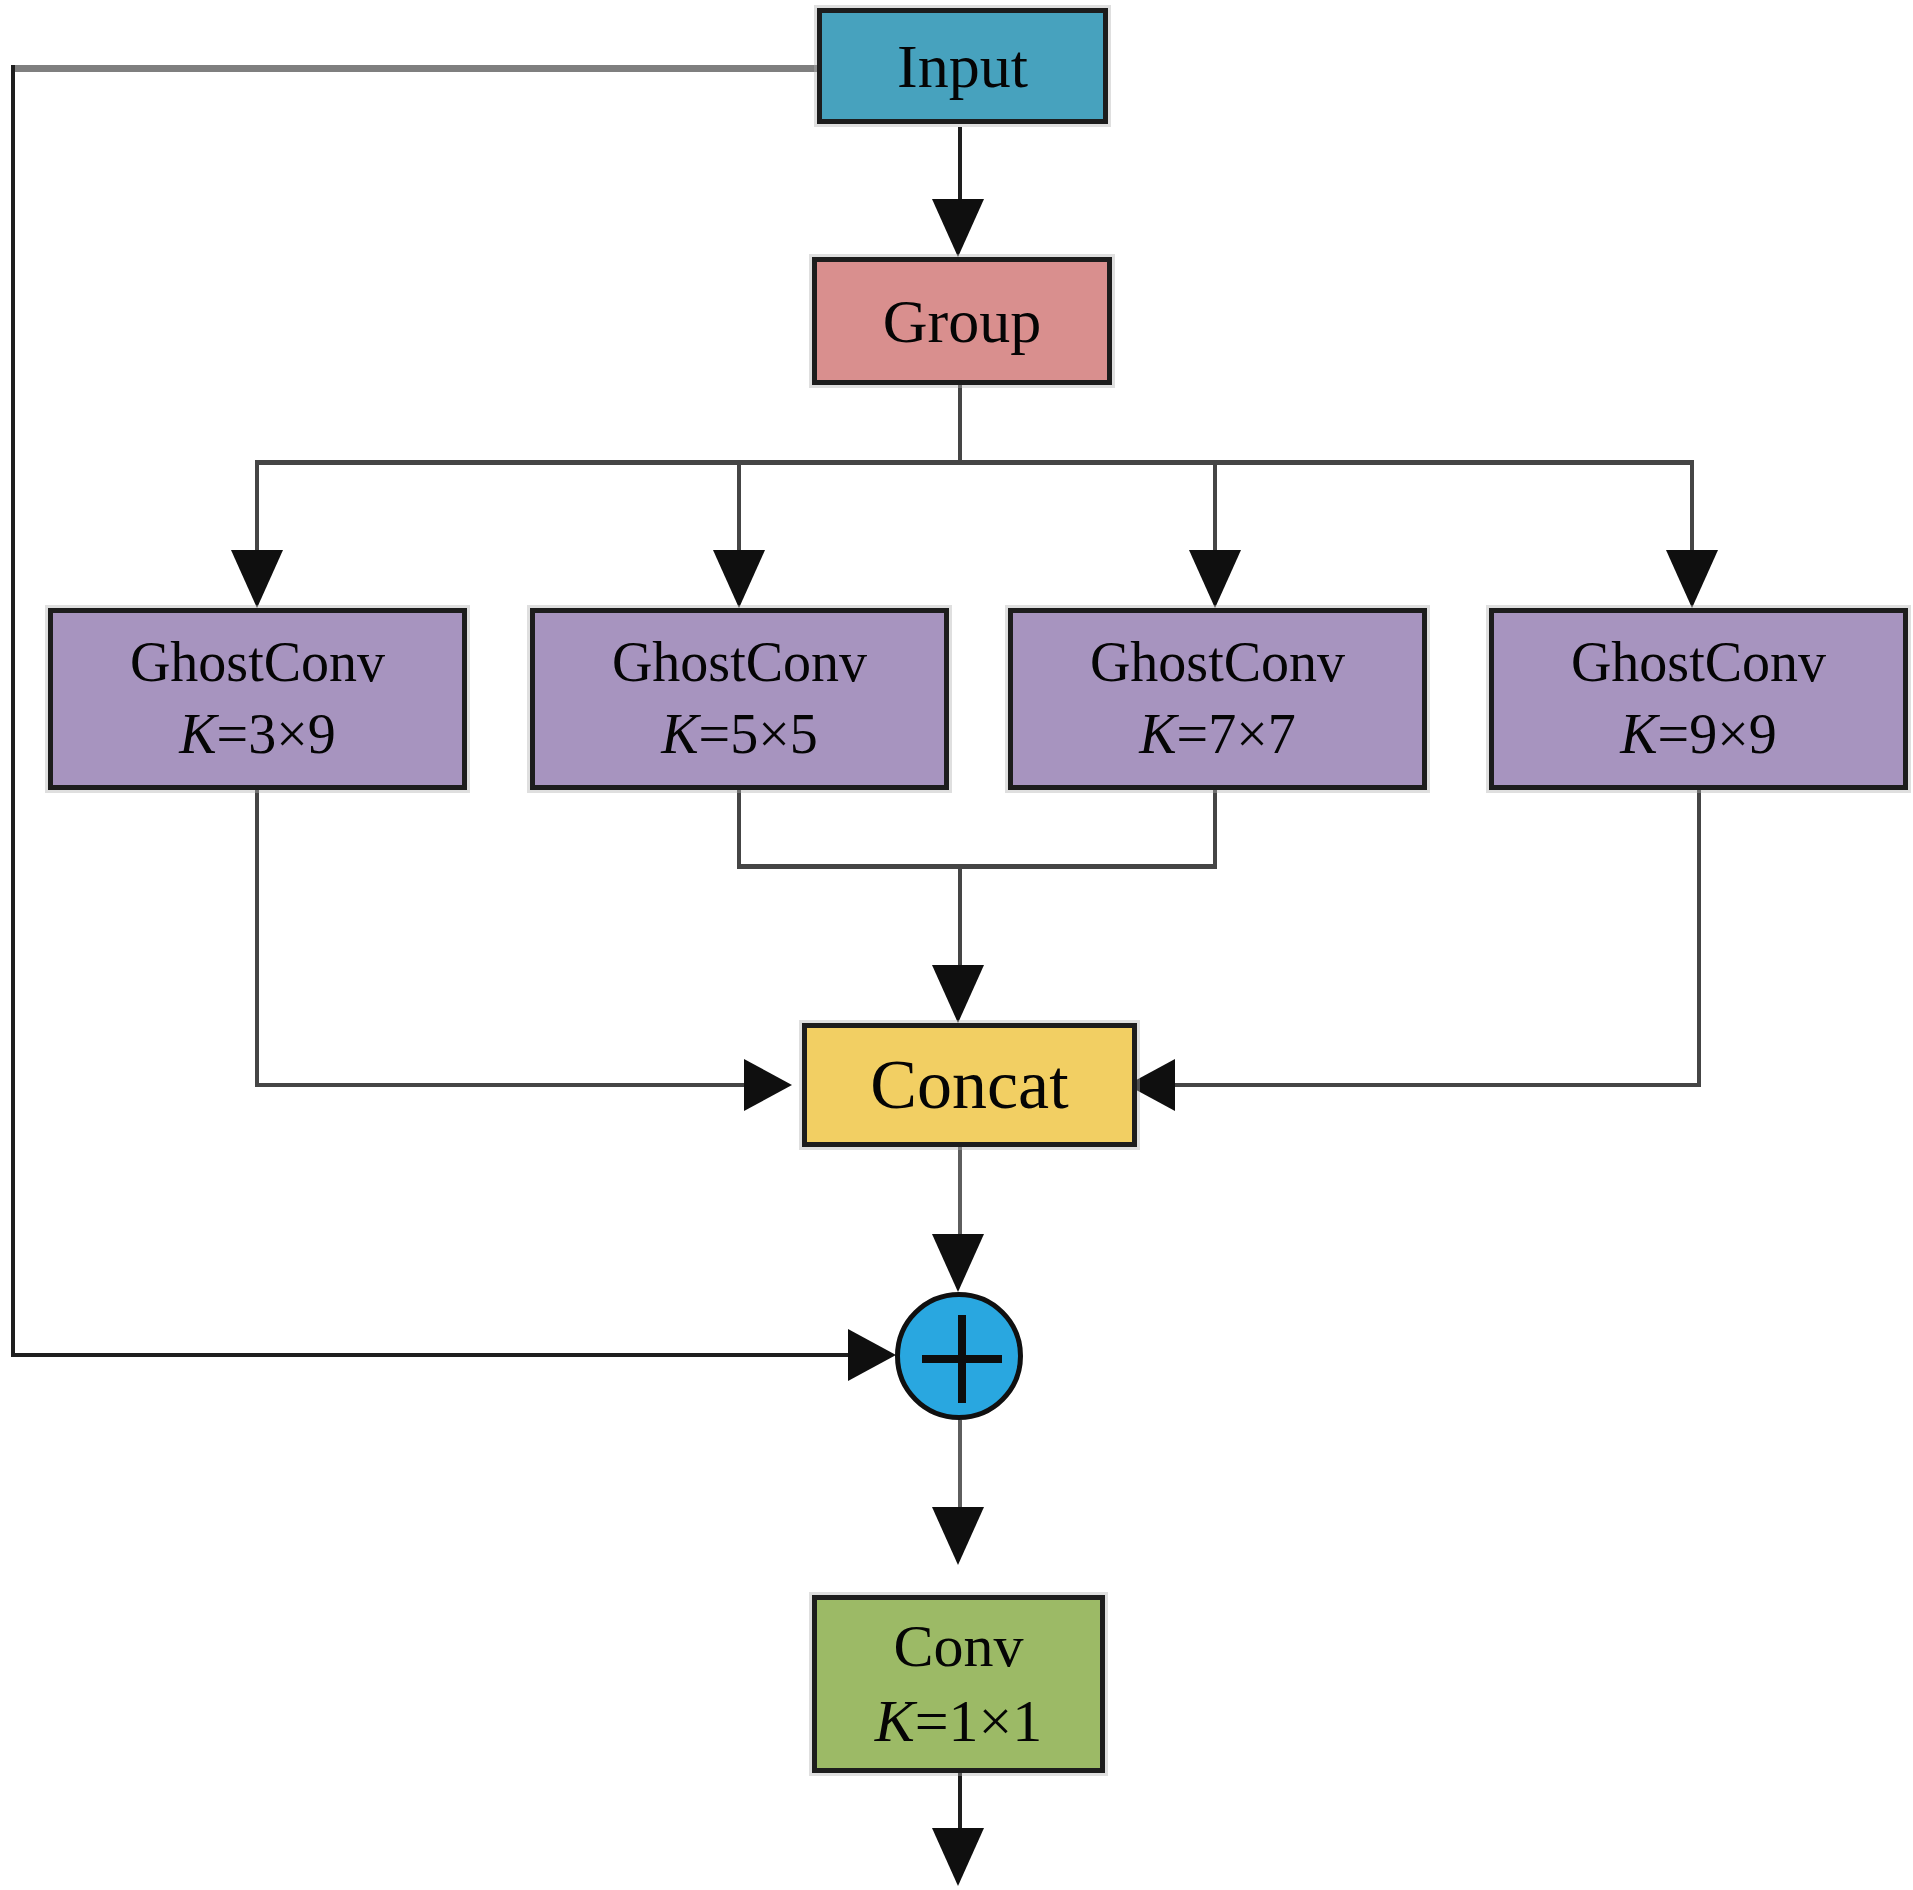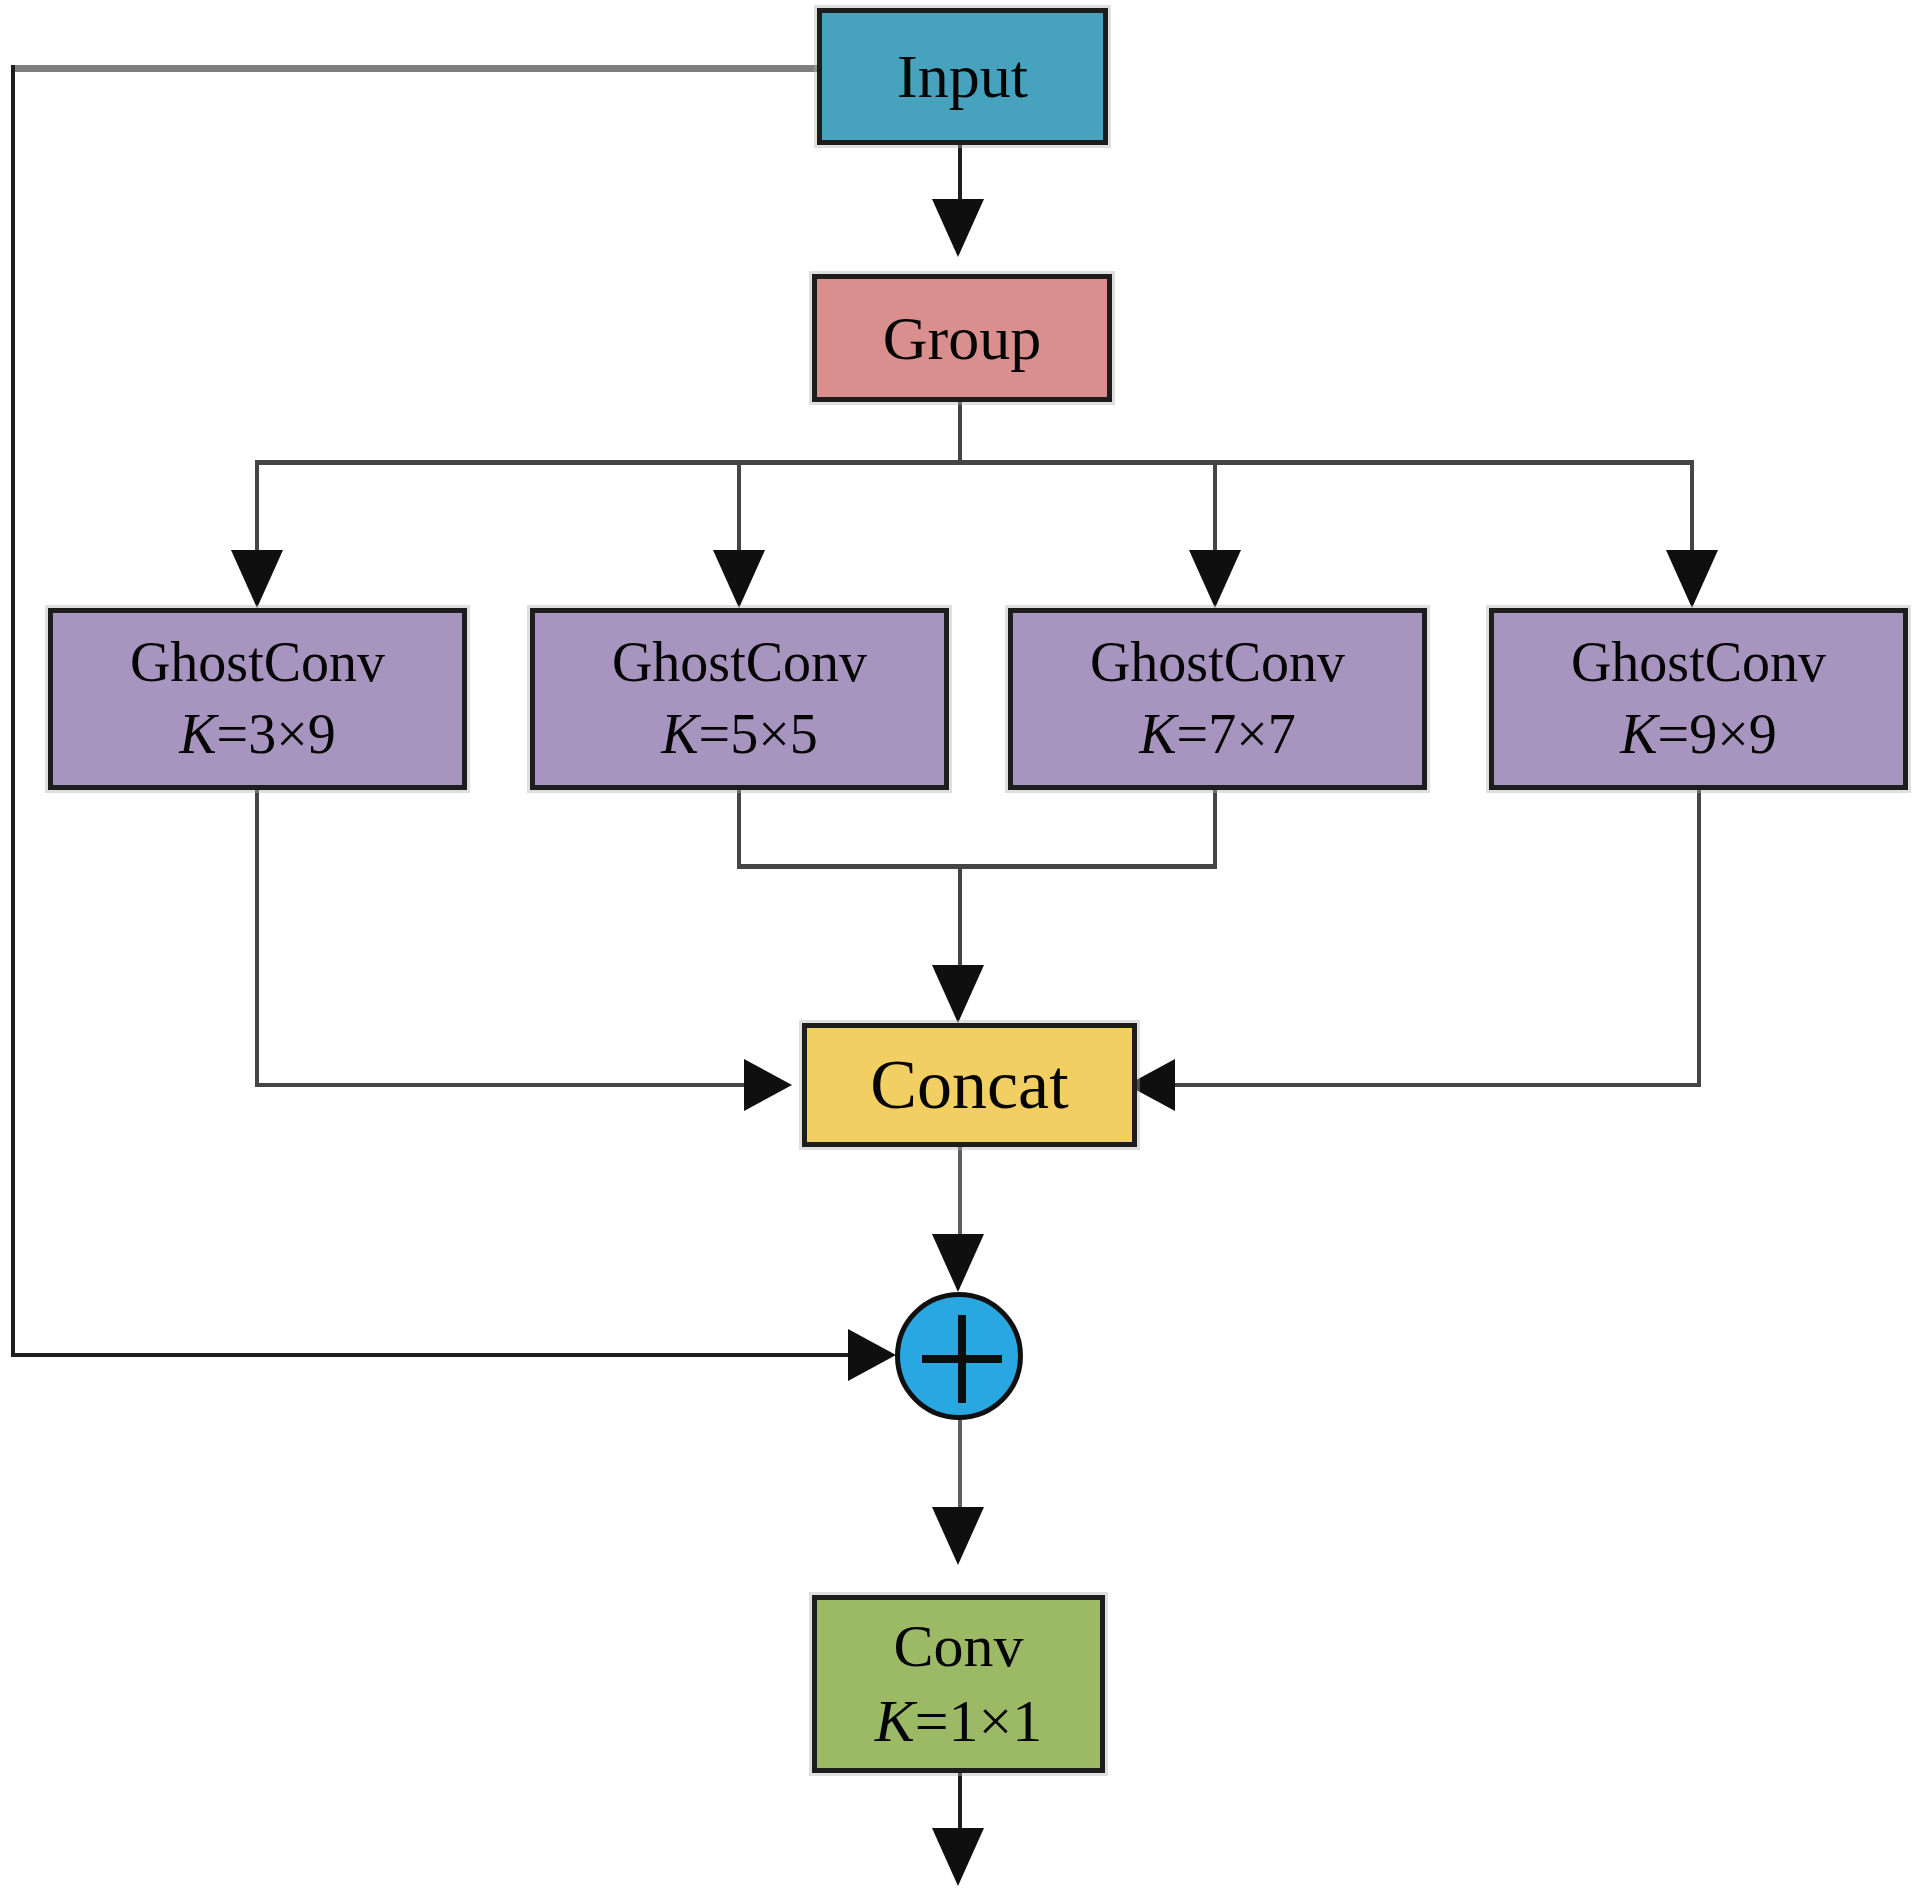--- a/index.html
+++ b/index.html
@@ -12,22 +12,22 @@
   .node .line1{white-space:nowrap;}
   .node .line2{white-space:nowrap;}
   .it{font-style:italic;}
   .lineH,.lineV{position:absolute;background:#454545;}
   .ah{position:absolute;width:0;height:0;}
   .ah-down{border-left:26px solid transparent;border-right:26px solid transparent;border-top:58px solid #0f0f0f;}
   .ah-right{border-top:26px solid transparent;border-bottom:26px solid transparent;border-left:48px solid #0f0f0f;}
   .ah-left{border-top:26px solid transparent;border-bottom:26px solid transparent;border-right:48px solid #0f0f0f;}
 
   
-  #n-input {left:817px;top:8px;width:291px;height:137px;font-size:62px;}
-  #n-group {left:812px;top:257px;width:300px;height:128px;font-size:62px;margin-top:17px;}
+  #n-input {left:817px;top:8px;width:291px;height:116px;font-size:62px;}
+  #n-group {left:812px;top:257px;width:300px;height:128px;font-size:62px;}
   .ghost   {top:608px;width:419px;height:182px;font-size:56px;line-height:1.28;justify-content:center;}
   #n-gc1{left:48px;} #n-gc2{left:530px;} #n-gc3{left:1008px;} #n-gc4{left:1489px;}
   #n-concat{left:792px;top:1023px;width:335px;height:124px;font-size:70px;margin-left:10px;}
   #n-conv  {left:812px;top:1565px;width:293px;height:178px;font-size:60px;line-height:1.25;}
   #n-add   {position:absolute;left:895px;top:1292px;width:128px;height:128px;border-radius:50%;
             box-sizing:border-box;border:5px solid #101010;}
   #n-add .plus-h{position:absolute;left:22px;top:58px;width:80px;height:8px;background:#0d0d0d;}
   #n-add .plus-v{position:absolute;left:58px;top:18px;width:8px;height:88px;background:#0d0d0d;}
 </style>
 </head>

